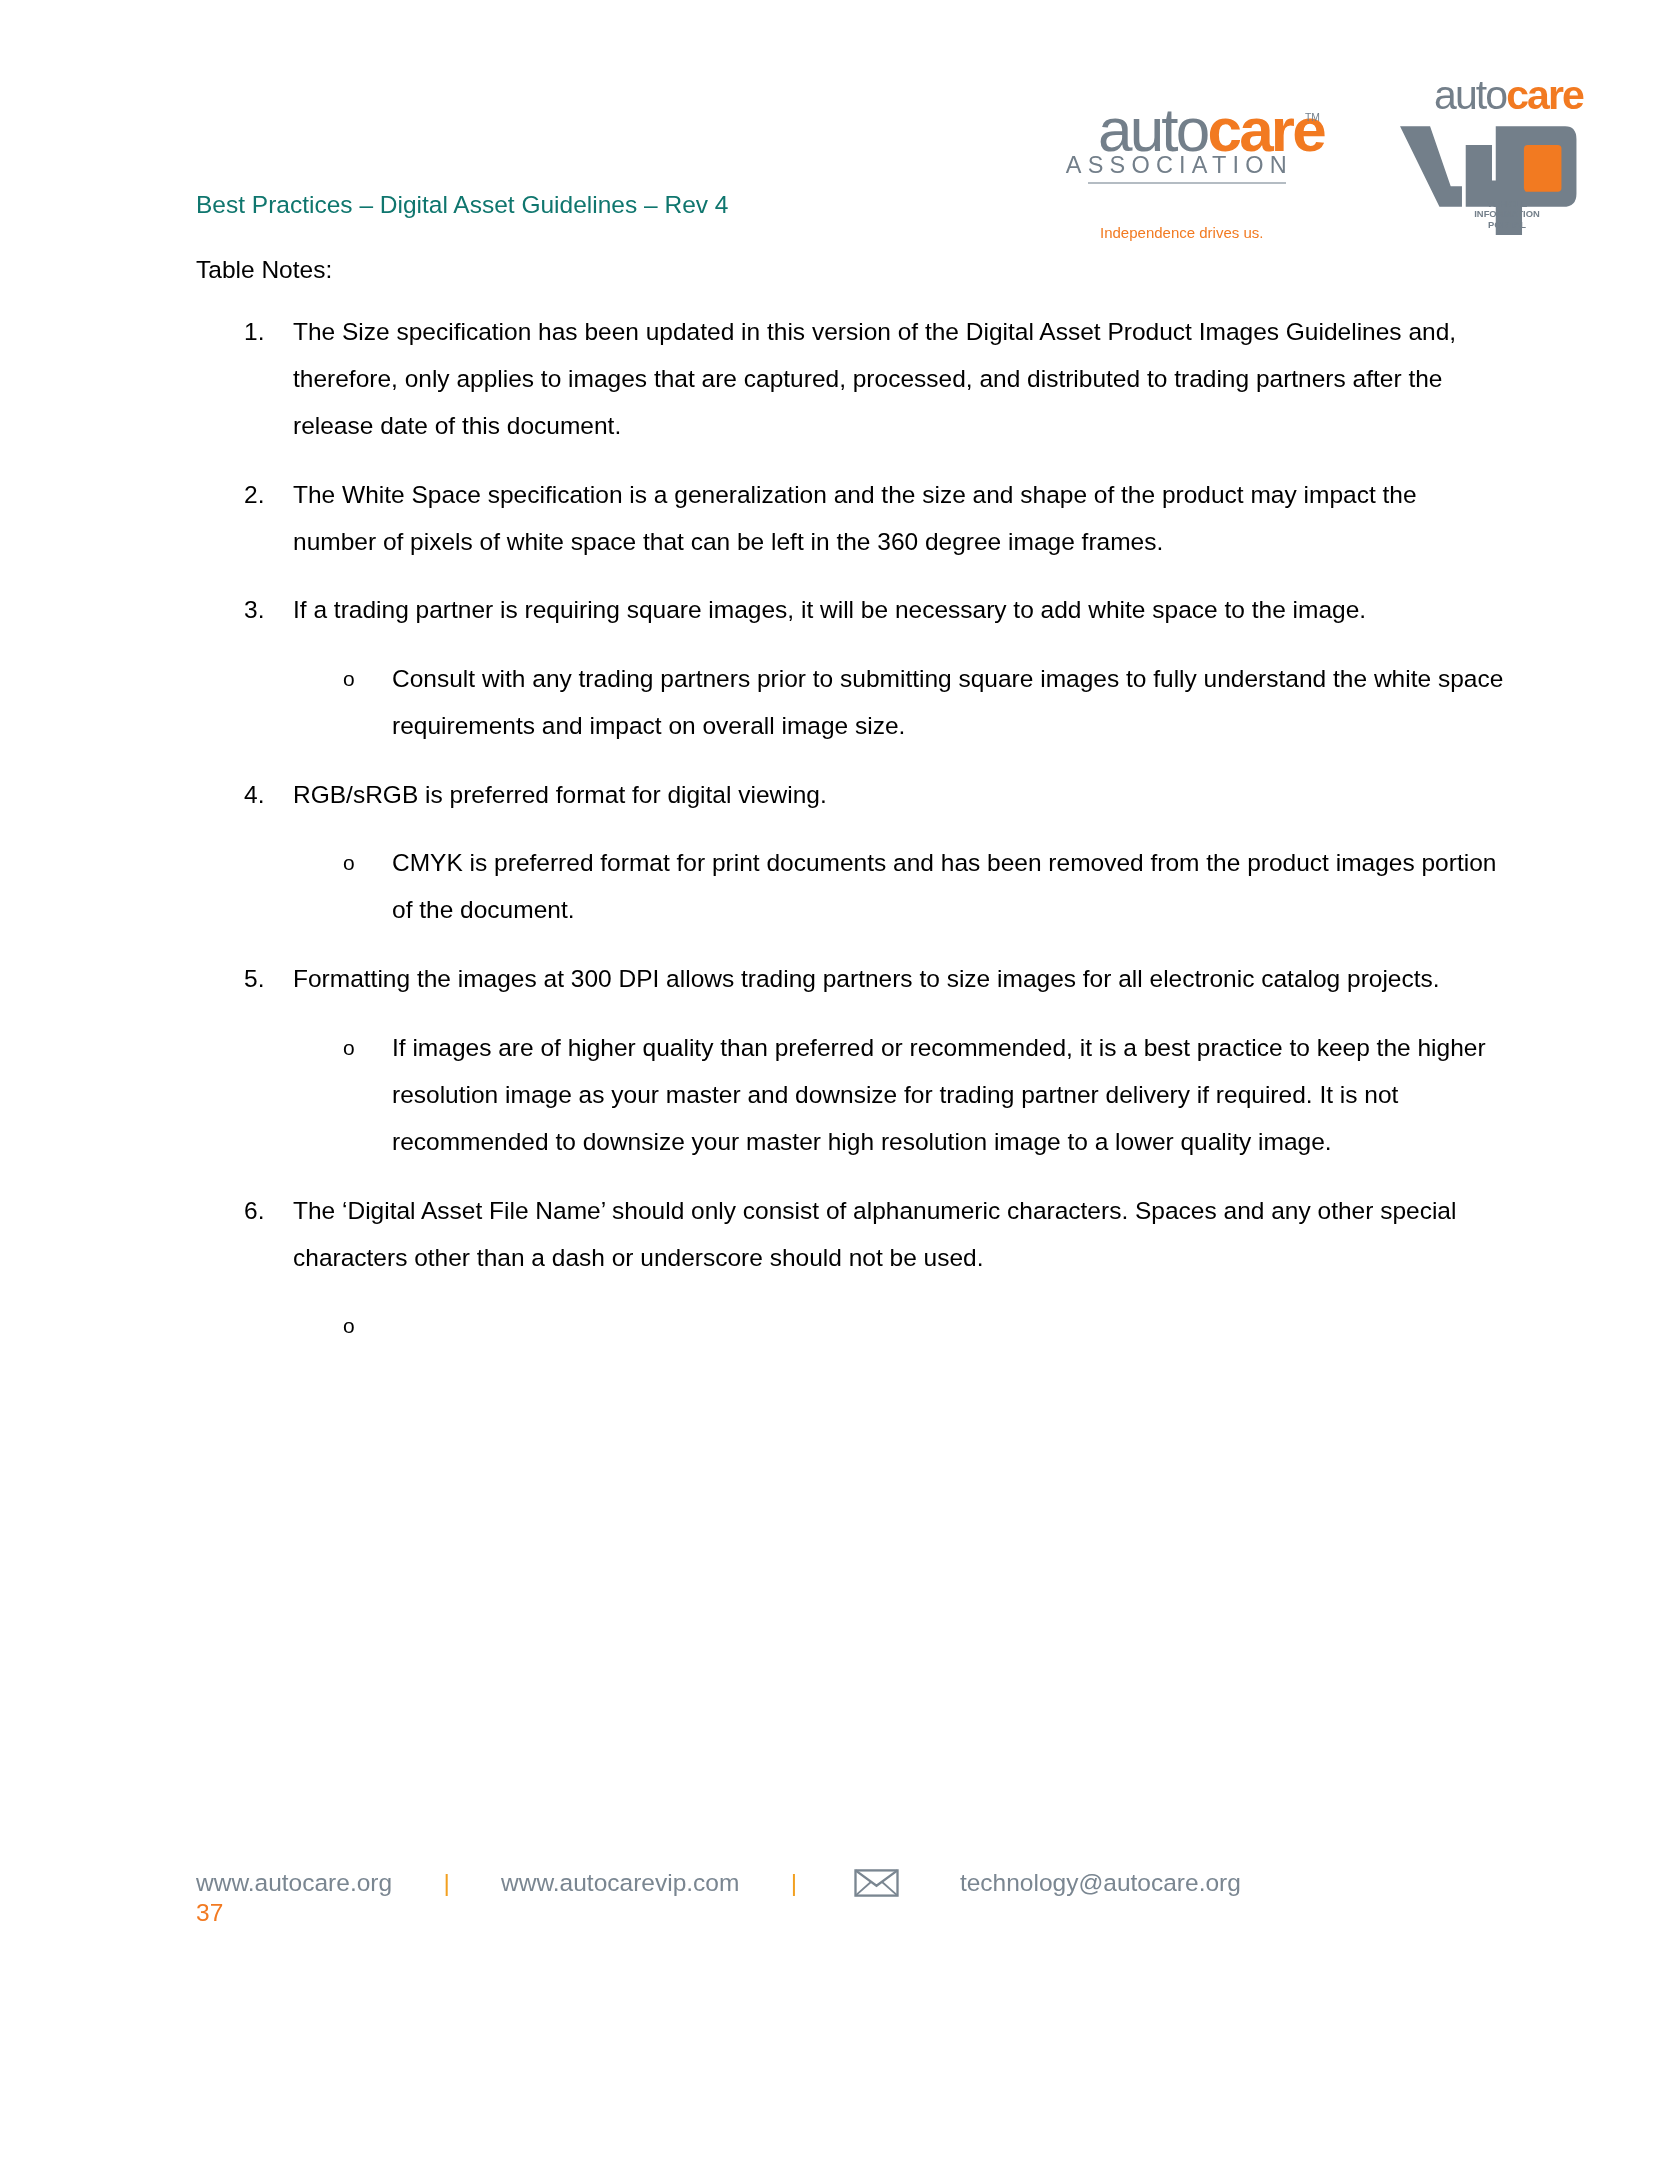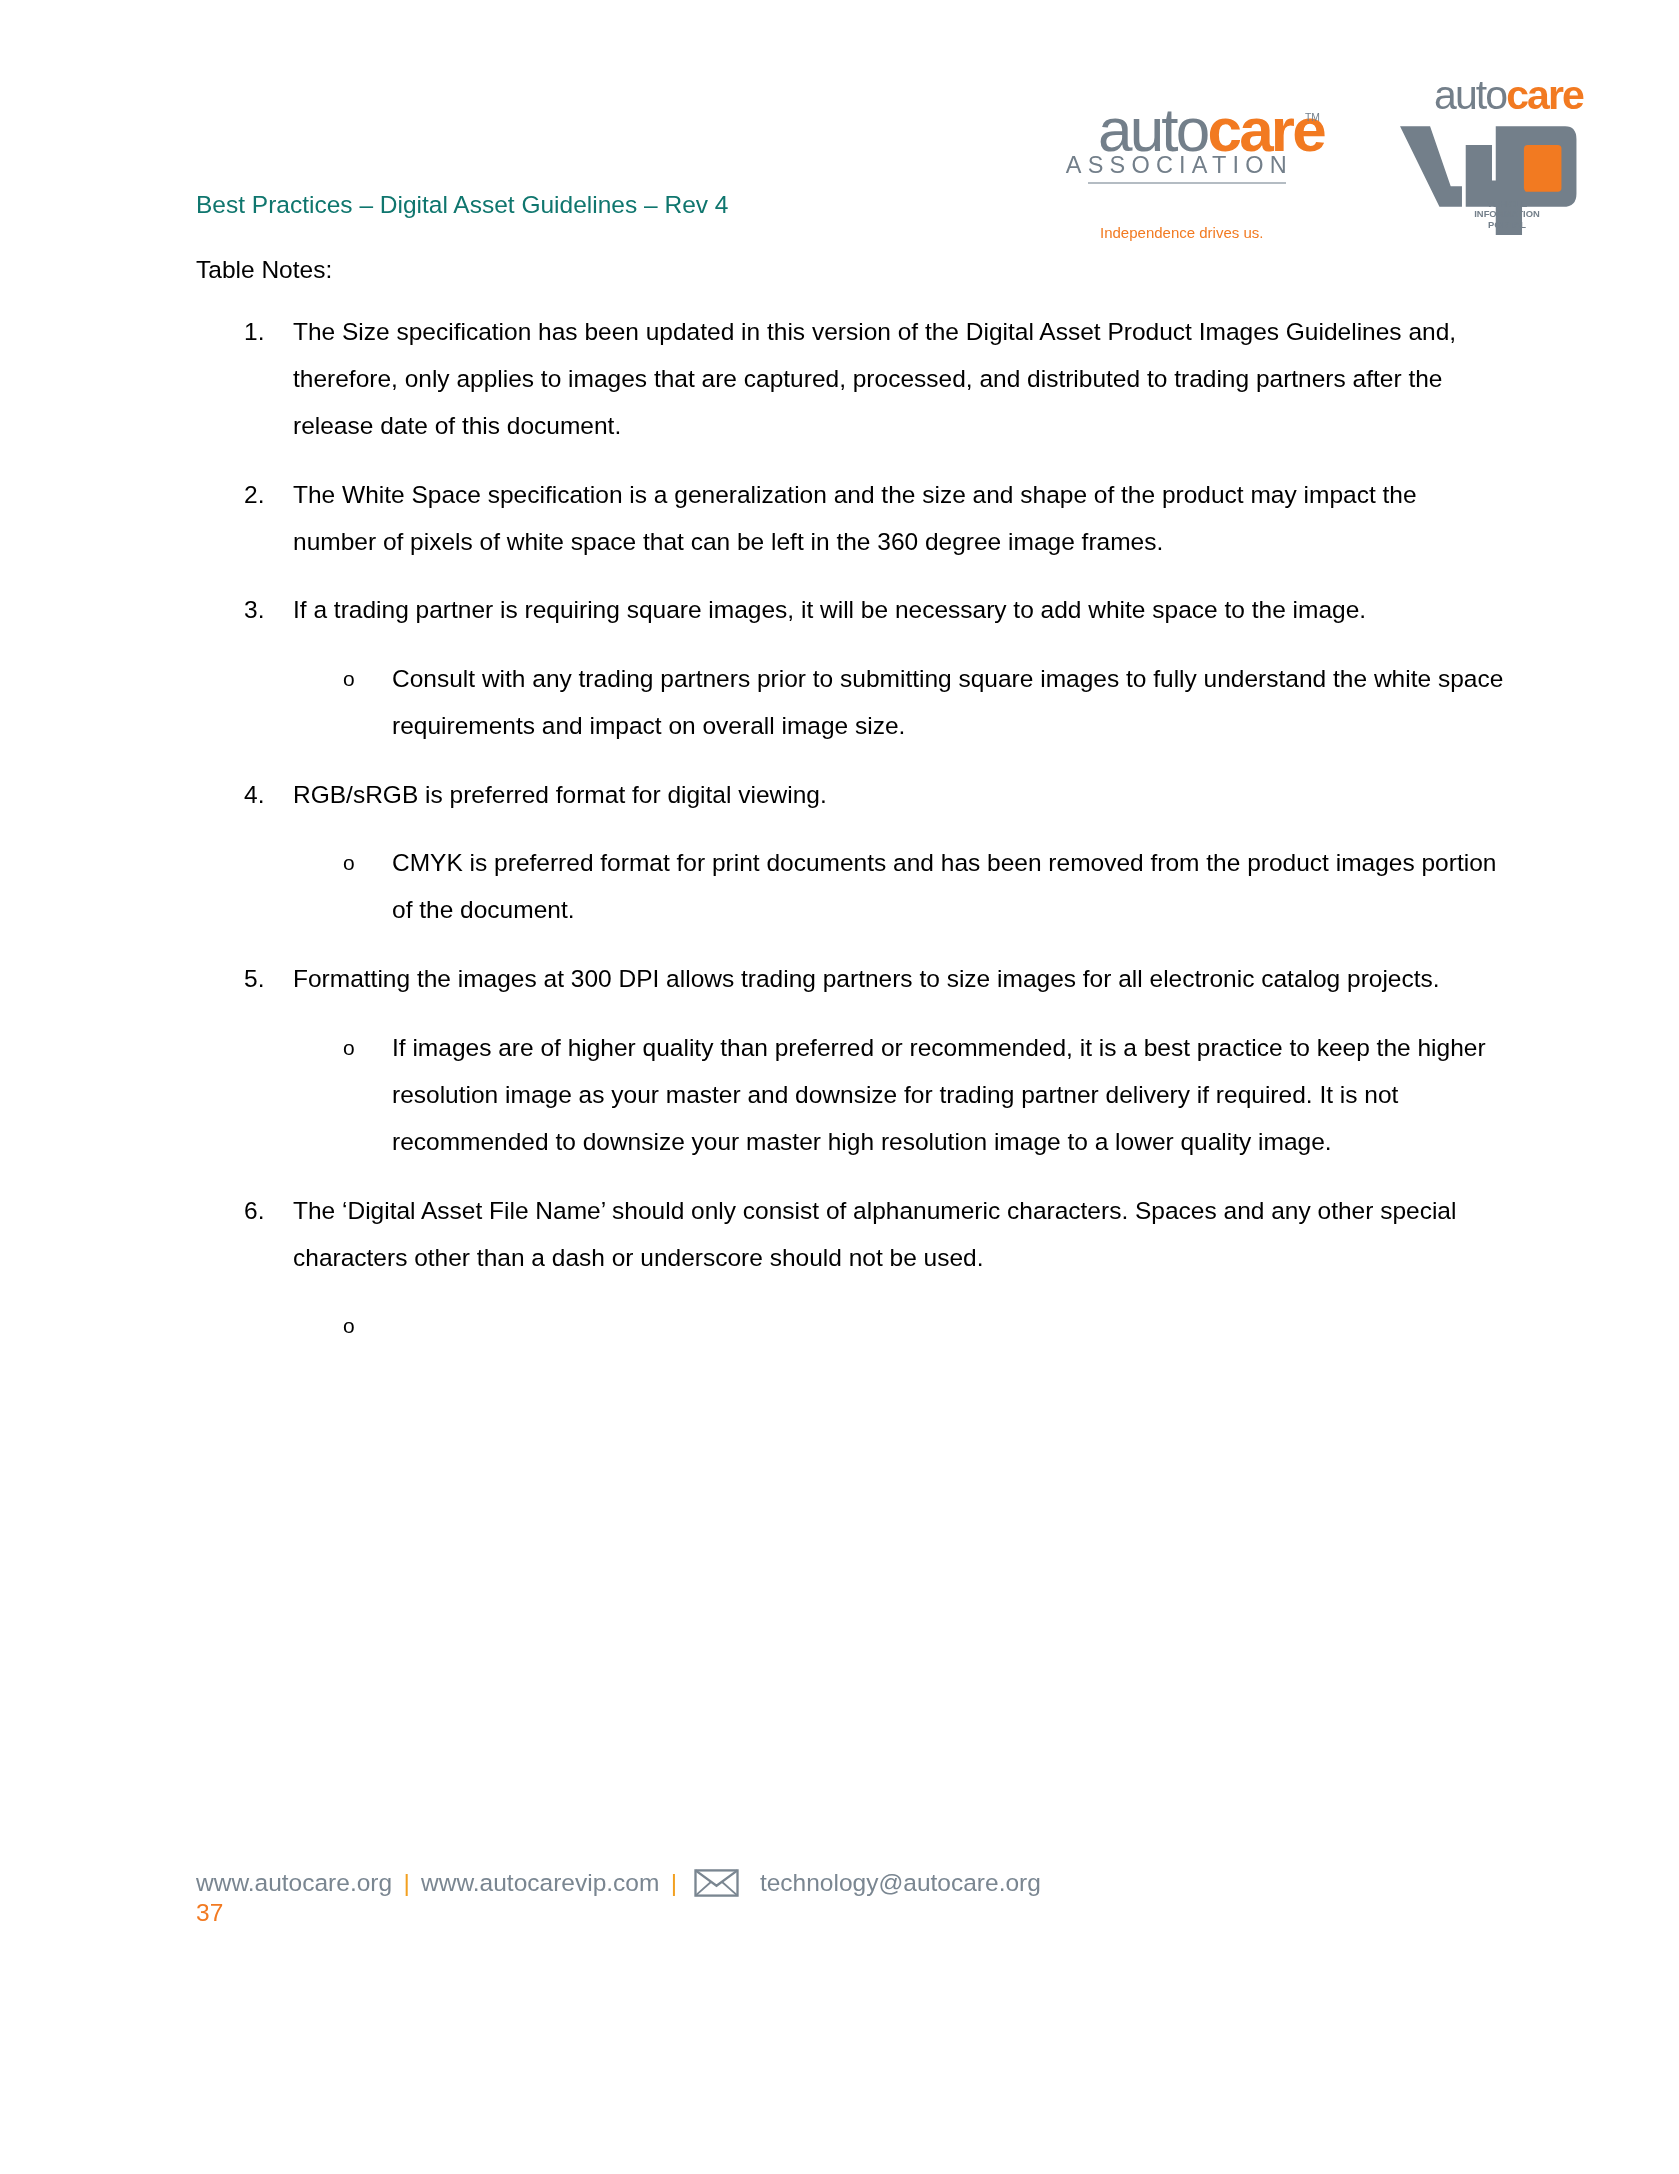--- a/index.html
+++ b/index.html
@@ -25,21 +25,21 @@
 
   
   .notes-heading { position: absolute; left: 196px; top: 256px; font-size: 24.5px; font-weight: normal; }
   .notes { position: absolute; left: 196px; top: 308px; width: 1309px; }
   .note { position: relative; padding-left: 97px; font-size: 24.5px; line-height: 47px; margin-bottom: 21.7px; }
   .note-num { position: absolute; left: 48px; top: 0; }
   .sub { position: relative; padding-left: 196px; font-size: 24.5px; line-height: 47px; margin-bottom: 21.7px; }
   .sub-bullet { position: absolute; left: 147px; top: 0; font-size: 21px; }
 
   
-  .footer { position: absolute; left: 196px; top: 1869px; font-size: 24.5px; color: #7a8691; white-space: nowrap; display: flex; align-items: flex-end; }
+  .footer { position: absolute; left: 196px; top: 1869px; font-size: 24.5px; color: #7a8691; white-space: nowrap; display: flex; align-items: flex-end; gap: 40px; }
   .sep { color: #f2a020; margin: 0 11.3px; }
   .mail-icon { display: inline-block; width: 45px; height: 28px; margin: 0 21px 0 5.6px; }
   .page-num { position: absolute; left: 196px; top: 1899px; font-size: 24.5px; color: #f27a21; }
 </style>
 </head>
 <body>
 
 <div class="doc-title">Best Practices – Digital Asset Guidelines – Rev 4</div>
 
 <div class="logo-aca">

